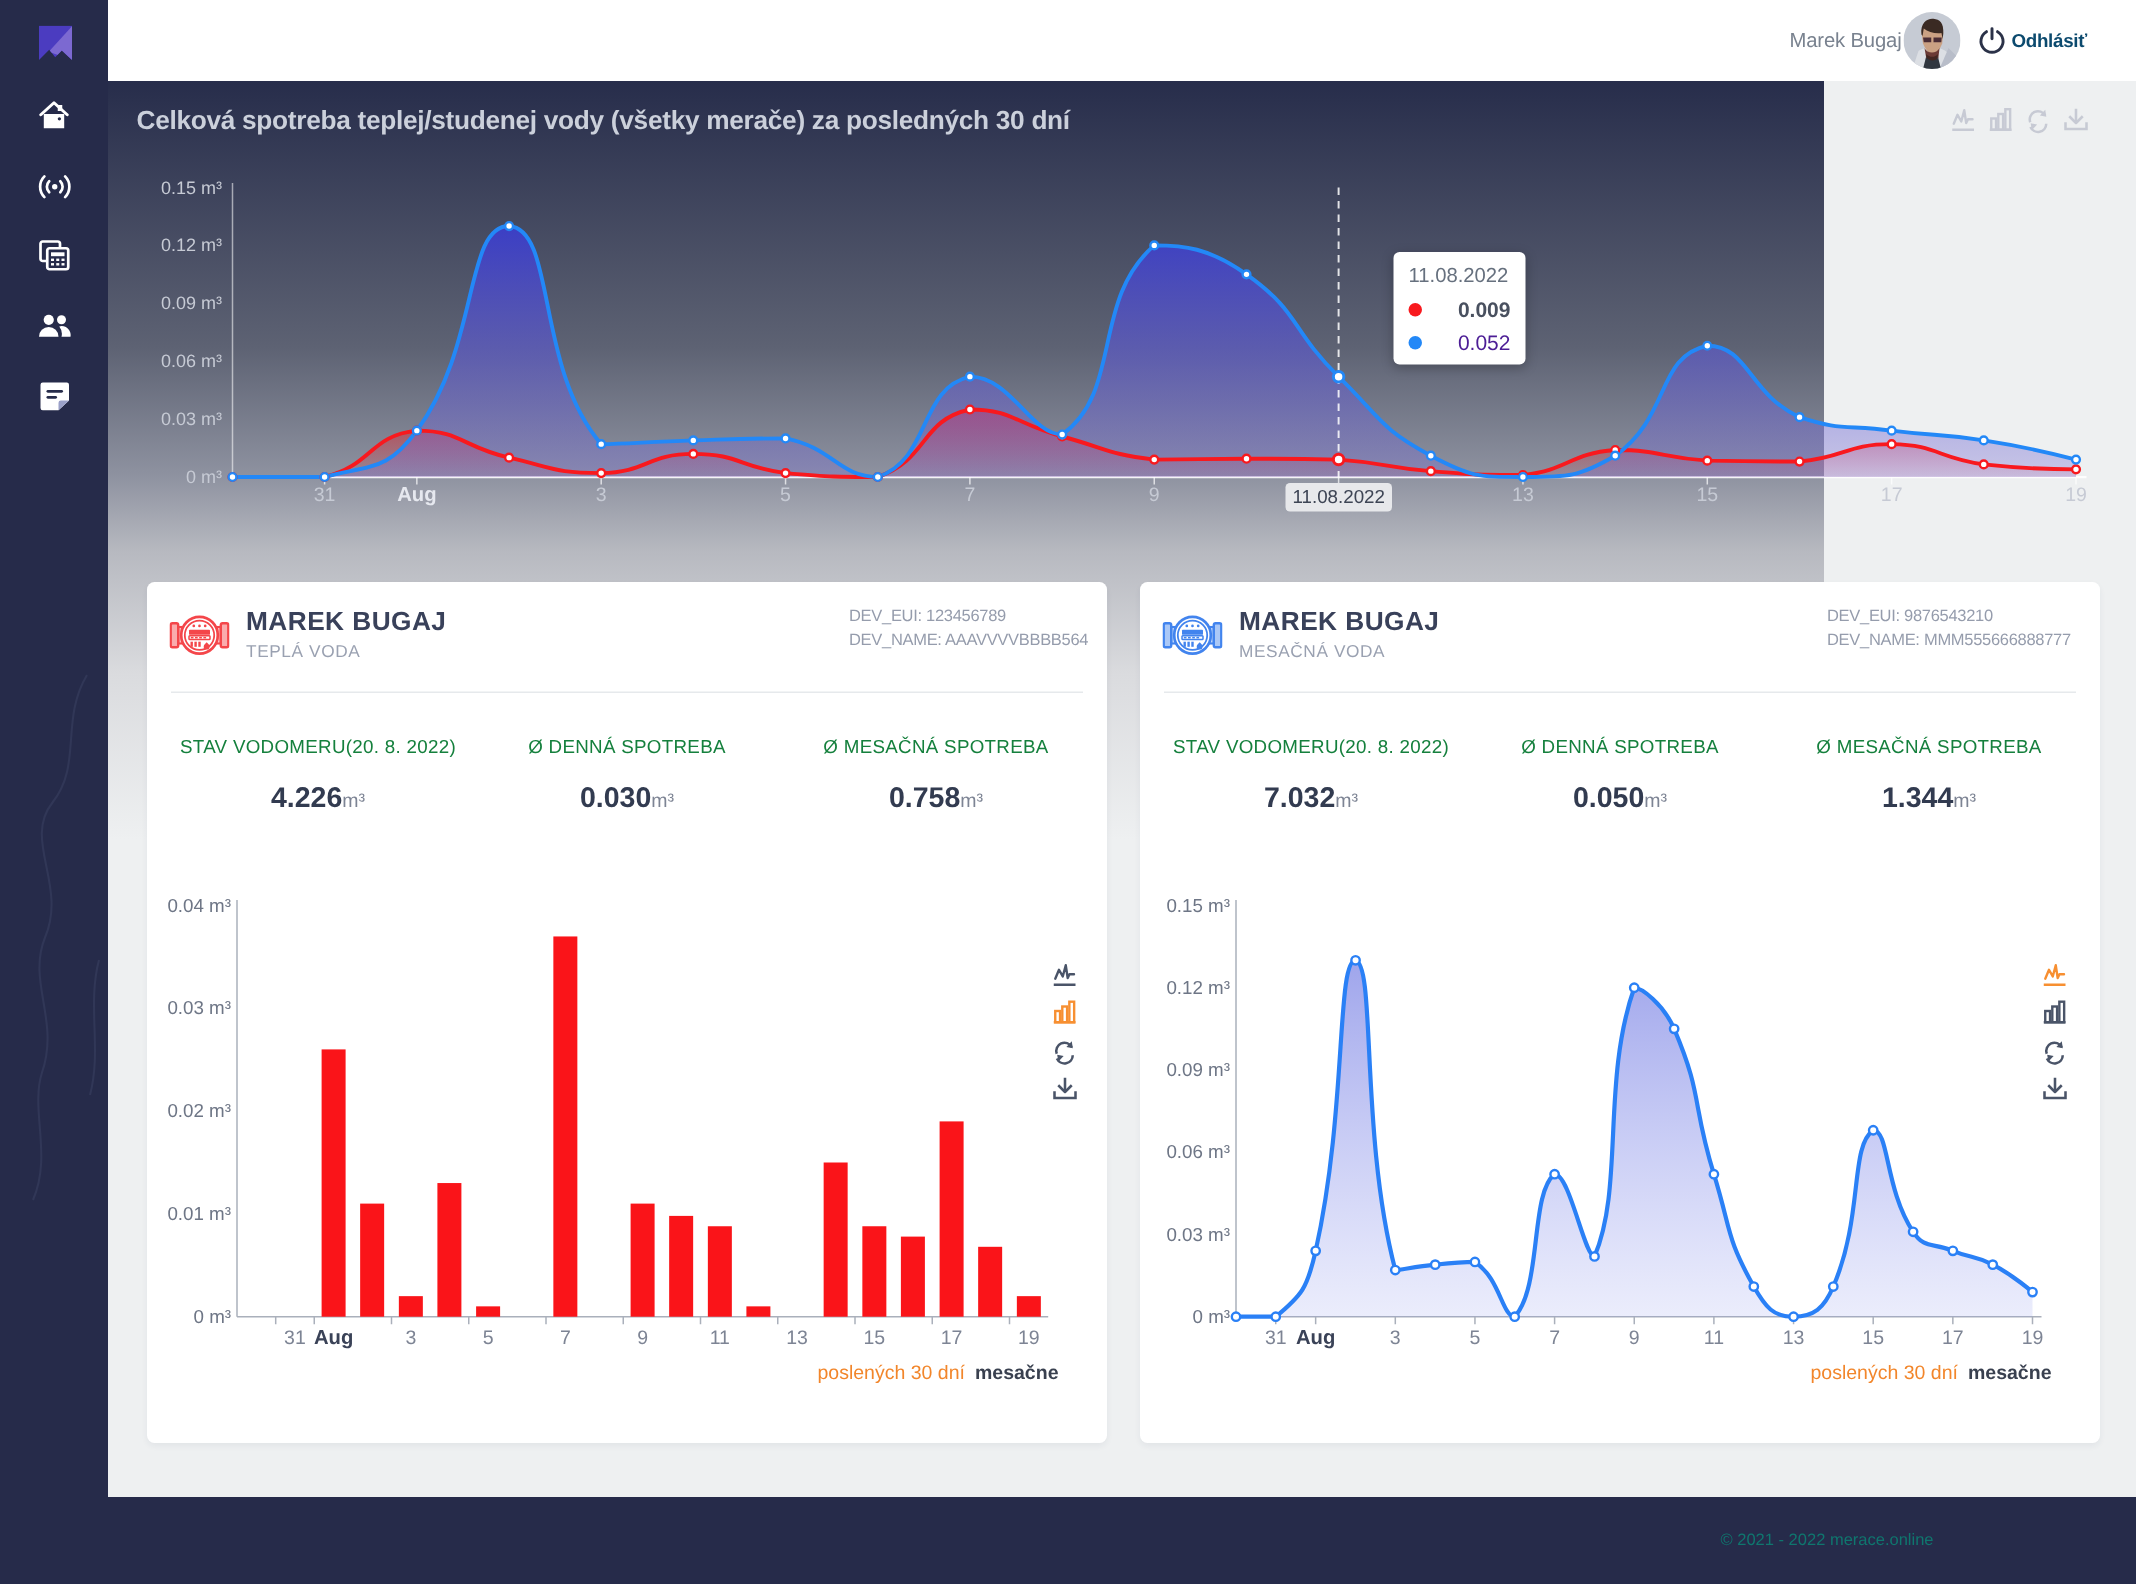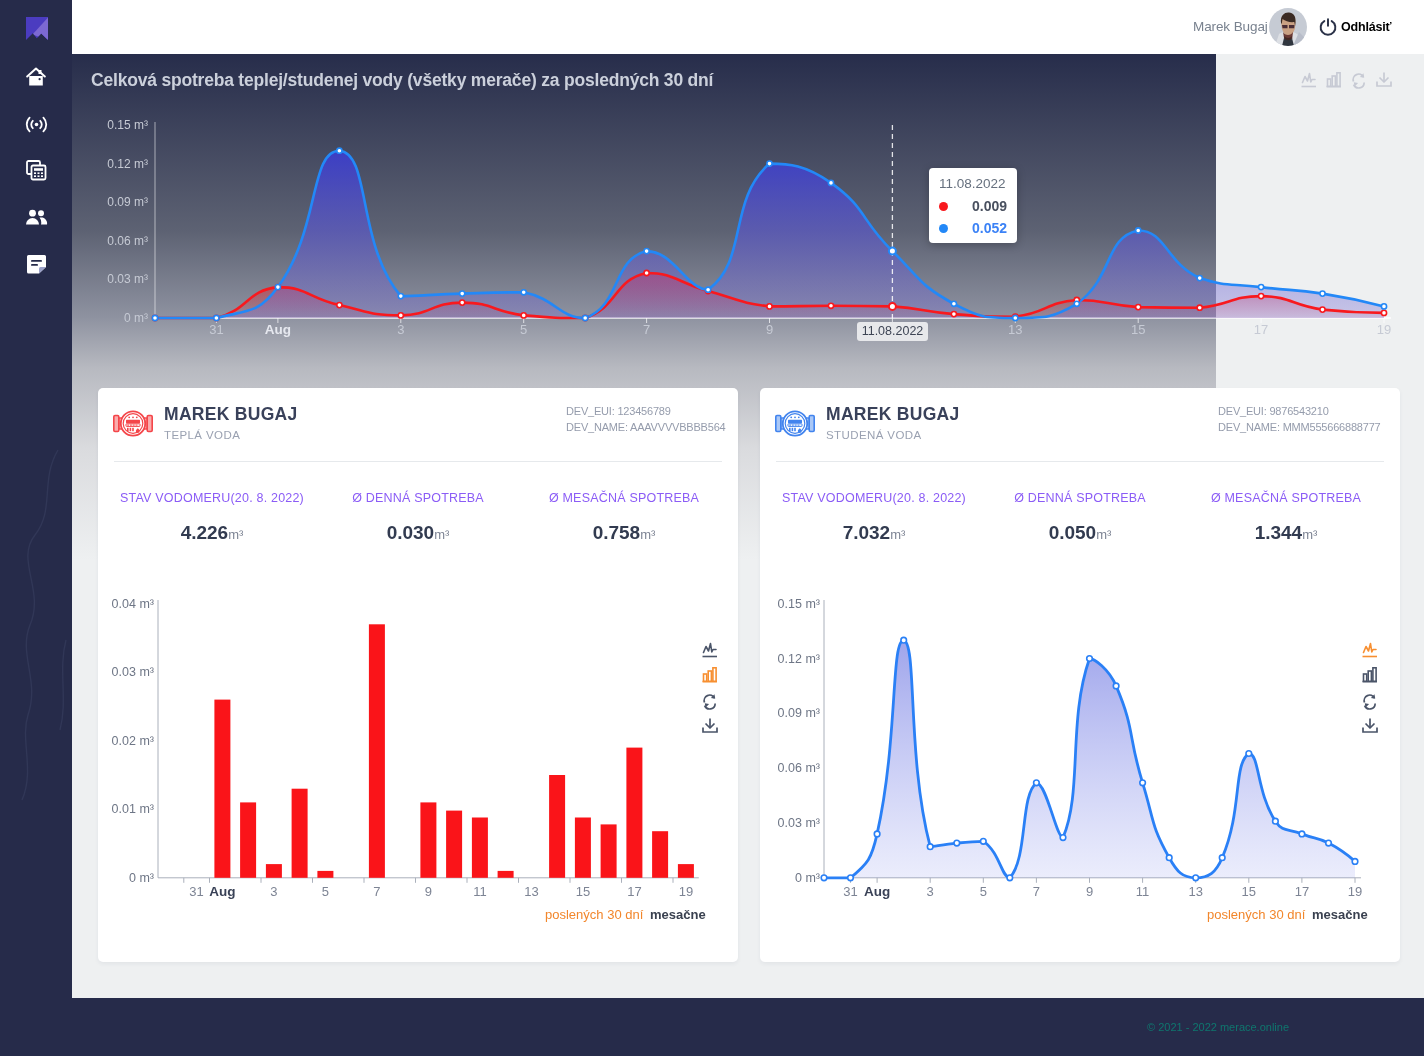--- a/index.html
+++ b/index.html
@@ -9,21 +9,21 @@
 #hero { position:absolute; left:72px; top:54px; width:1144px; height:506px;
   background:linear-gradient(180deg,#272d4b 0%,#5d6273 35%,#8e92a0 52%,#b7b9c0 62%,#dadbde 78%,#eef0f1 100%); }
 #footer { position:absolute; left:72px; top:998px; width:1352px; height:58px; background:#262b4a; }
 .card { position:absolute; top:388px; height:574px; background:#ffffff; border-radius:5px;
   box-shadow:0 2px 4px rgba(40,50,80,0.06); }
 #card1 { left:98px; width:640px; }
 #card2 { left:760px; width:640px; }
 .cardtitle { font-size:17.5px; font-weight:bold; color:#39415a; letter-spacing:0.3px; }
 .cardsub { font-size:11.5px; color:#9aa1b1; letter-spacing:0.4px; margin-top:4px; }
 .devtxt { font-size:11px; letter-spacing:-0.2px; color:#959cac; line-height:16px; white-space:nowrap; }
-.statlabel { font-size:12.5px; color:#8b5cf6; letter-spacing:0.2px; }
+.statlabel { font-size:12.5px; color:#15803d; letter-spacing:0.2px; }
 .statval { font-size:19px; font-weight:bold; color:#323b50; margin-top:17px; }
 .statval span { font-size:13px; font-weight:normal; color:#7d8494; margin-left:0; }
 .hr { position:absolute; left:16px; right:16px; height:1px; background:#e6e9ec; }
 .link-or { color:#f2862b; font-size:13px; }
 .link-dk { color:#39404f; font-size:13px;font-weight:bold; }
 </style></head><body>
 
 <div id="sidebar">
 <svg style="position:absolute;left:0;top:440px" width="72" height="420" viewBox="0 0 72 420">
       <g stroke="#313757" fill="none" stroke-width="1.4">
@@ -107,21 +107,21 @@
 <path d="M15,28 c2.5,2.5 6,2.5 8,0 l-1,6 h-6 Z" fill="#432722"></path>
 <path d="M13,38 l2,-8 c2,3 7,3 8,0 l2,8 Z" fill="#30363f"></path>
 </g>
   </svg>
 <svg style="position:absolute;left:1319px;top:18px;z-index:6" width="18" height="18" viewBox="0 0 22 22">
 <g stroke="#2b3248" stroke-width="2.4" fill="none" stroke-linecap="round">
 <path d="M6.5,3.8 a9,9 0 1 0 9,0"></path>
 <line x1="11" y1="1.5" x2="11" y2="9.5"></line>
 </g>
   </svg>
-<div class="abs" style="left:1341px;top:20px;font-size:12.5px;letter-spacing:-0.2px;font-weight:bold;color:#000000;z-index:6">Odhlásiť</div>
+<div class="abs" style="left:1341px;top:20px;font-size:12.5px;letter-spacing:-0.2px;font-weight:bold;color:#0c4a6e;z-index:6">Odhlásiť</div>
 <div id="hero">
 <div class="abs" style="left:19px;top:16px;font-size:17.5px;font-weight:bold;color:#cbd0db;letter-spacing:-0.2px;">Celková spotreba teplej/studenej vody (všetky merače) za posledných 30 dní</div>
 <svg id="mainchart" style="position:absolute;left:0;top:0" width="1352" height="330" viewBox="0 0 1352 330">
 <defs>
 <linearGradient id="gb" x1="0" y1="71" x2="0" y2="264" gradientUnits="userSpaceOnUse">
           <stop offset="0" stop-color="rgba(47,52,215,0.93)"></stop>
           <stop offset="1" stop-color="rgba(125,115,210,0.34)"></stop>
         </linearGradient>
 <linearGradient id="gr" x1="0" y1="219" x2="0" y2="264" gradientUnits="userSpaceOnUse">
           <stop offset="0" stop-color="rgba(250,26,36,0.58)"></stop>
@@ -230,21 +230,21 @@
     </g>
 </svg>
 <div class="abs" style="left:929px;top:168px;width:88px;height:75px;background:#fff;border-radius:4px;box-shadow:0 2px 8px rgba(0,0,0,0.25);z-index:3;padding:8px 10px;">
 <div style="font-size:13.5px;color:#66707e;">11.08.2022</div>
 <div style="margin-top:7px;display:flex;align-items:center;text-align:center;">
       <span style="width:9px;height:9px;border-radius:50%;background:#f8191e;display:inline-block"></span>
       <span style="margin-left:auto;font-size:14px;font-weight:bold;color:#49505f">0.009</span>
     </div>
 <div style="margin-top:6px;display:flex;align-items:center;">
       <span style="width:9px;height:9px;border-radius:50%;background:#2388f7;display:inline-block"></span>
-      <span style="margin-left:auto;font-size:14px;font-weight:bold;color:#3b82f6">0.052</span>
+      <span style="margin-left:auto;font-size:14px;font-weight:normal;color:#4c1d95">0.052</span>
     </div>
 </div>
 <div class="abs" style="left:857px;top:322px;width:71px;height:19px;background:#e7e8eb;border-radius:3px;font-size:12.5px;color:#3e4555;text-align:center;line-height:19px;z-index:3">11.08.2022</div>
 <div class="card" id="card1">
 <div class="abs" style="left:15px;top:22px"><svg width="40" height="27" viewBox="0 0 40 27">
         <g stroke="#f4464a" fill="none">
           <rect x="0.8" y="5.5" width="5" height="16" rx="1.2" stroke-width="1.6" fill="#f4464a" fill-opacity="0.45"></rect>
           <rect x="34.2" y="5.5" width="5" height="16" rx="1.2" stroke-width="1.6" fill="#f4464a" fill-opacity="0.45"></rect>
           <rect x="5.8" y="8" width="4.4" height="11" stroke-width="1.4" fill="#f4464a" fill-opacity="0.3"></rect>
           <rect x="29.8" y="8" width="4.4" height="11" stroke-width="1.4" fill="#f4464a" fill-opacity="0.3"></rect>
@@ -381,21 +381,21 @@
           <rect x="19.8" y="14.6" width="1.8" height="1"></rect>
           <rect x="22.6" y="14.6" width="1.8" height="1"></rect>
           <rect x="14" y="17.8" width="1.6" height="3.4"></rect>
           <rect x="16.6" y="17.8" width="1.6" height="3.4"></rect>
           <rect x="19.2" y="17.8" width="1.6" height="3.4"></rect>
           <path d="M24.8,18.2 c1.2,1.2 1.9,2 1.9,2.9 a1.95,1.95 0 0 1 -3.9,0 c0,-0.9 0.8,-1.7 2,-2.9 z"></path>
         </g>
       </svg></div>
 <div class="abs" style="left:66px;top:16px">
       <div class="cardtitle">MAREK BUGAJ</div>
-      <div class="cardsub">STUDENÁ VODA</div>
+      <div class="cardsub">MESAČNÁ VODA</div>
     </div>
 <div class="abs devtxt" style="left:458px;top:15px">DEV_EUI: 9876543210<br>DEV_NAME: MMM555666888777</div>
 <div class="hr" style="top:73px"></div>
 <div class="abs" style="left:11px;top:103px;width:618px;display:flex;text-align:center;">
       <div style="flex:1">
         <div class="statlabel">STAV VODOMERU(20. 8. 2022)</div>
         <div class="statval">7.032<span>m³</span></div>
       </div>
       <div style="flex:1">
         <div class="statlabel">Ø DENNÁ SPOTREBA</div>

